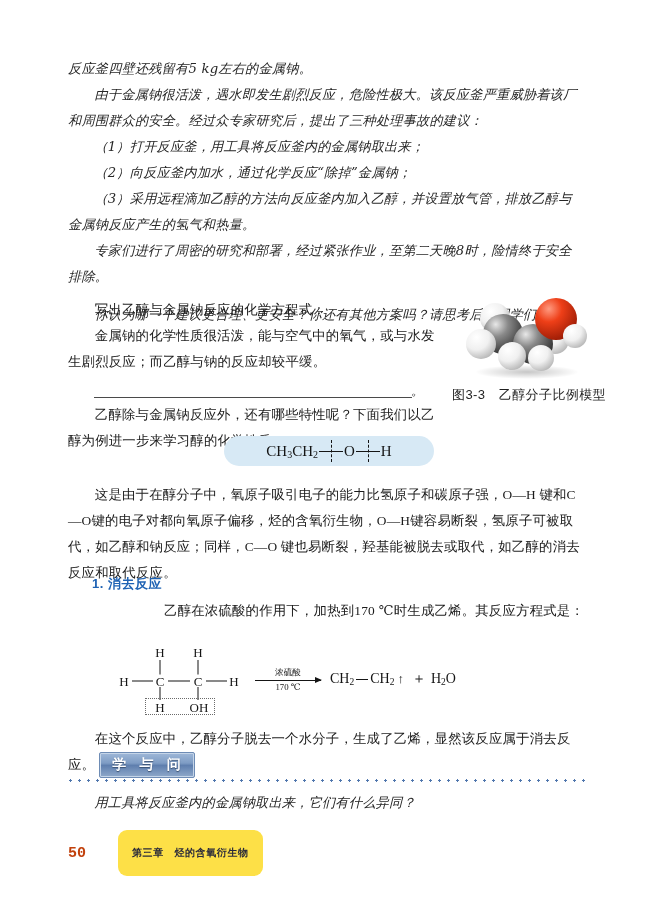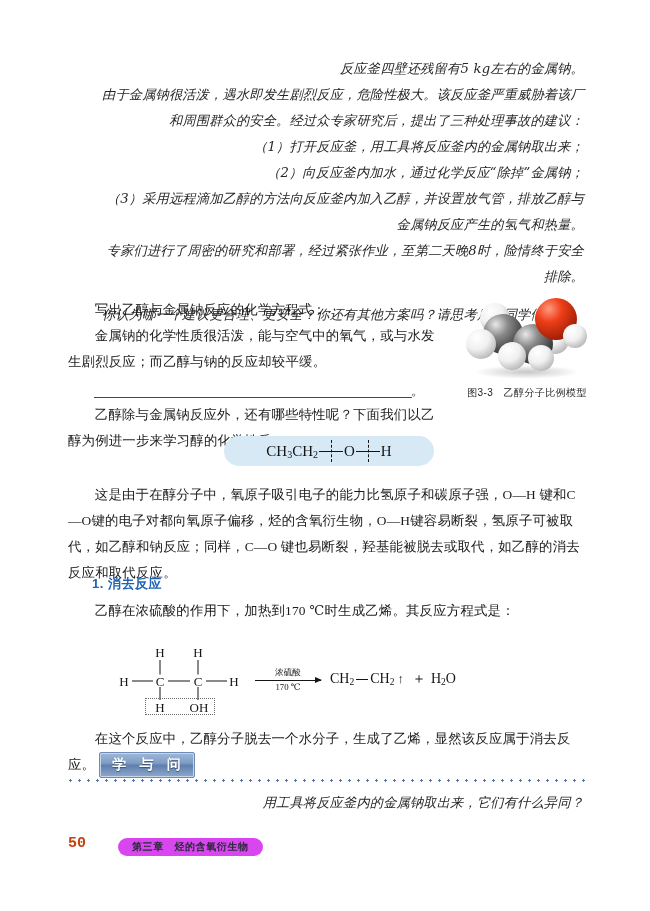--- a/index.html
+++ b/index.html
@@ -22,21 +22,20 @@
   }
 
   
   .kai {
     font-family: "DejaVu Serif", "Liberation Serif", serif;
     font-style: italic;
     font-size: 13.2px;
     line-height: 26px;
     color: #262626;
     letter-spacing: 0.2px;
-    text-align: right;
   }
   .song {
     font-family: "Liberation Serif", "DejaVu Serif", serif;
     font-size: 13.4px;
     line-height: 26px;
     color: #1a1a1a;
     letter-spacing: 0.2px;
   }
   .indent { text-indent: 2em; }
 
@@ -82,21 +81,21 @@
     text-align: center;
   }
   #figure .model {
     width: 140px;
     height: 92px;
     margin: 0 auto;
     position: relative;
   }
   #figure .caption {
     font-family: "Liberation Sans", "DejaVu Sans", sans-serif;
-    font-size: 10px;
+    font-size: 13px;
     color: #1f1f1f;
     margin-top: 6px;
     white-space: nowrap;
     letter-spacing: 0.4px;
   }
 
   
   #formula-strip {
     position: absolute;
     left: 224px;
@@ -156,20 +155,21 @@
     font-weight: bold;
     font-size: 13px;
     color: #1f63b4;
     letter-spacing: 0.5px;
   }
   #sec-lead {
     position: absolute;
     left: 68px;
     top: 598px;
     width: 516px;
+    text-align: right;
   }
   #sec-lead p { margin: 0; }
 
   
   #equation {
     position: absolute;
     left: 112px;
     top: 643px;
     height: 72px;
     display: flex;
@@ -316,30 +316,29 @@
     align-items: center;
   }
   #footer .pageno {
     font-family: Liberation Mono, monospace;
     font-weight: bold;
     font-size: 15px;
     color: #c2410c;
     margin-right: 32px;
   }
   #footer .chip {
-    background: #d946ef;
+    background: #fde047;
     border-radius: 9px;
-    padding: 2px 14px;
+    padding: 16px 14px;
     font-family: "Liberation Sans", "DejaVu Sans", sans-serif;
     font-weight: bold;
     font-size: 10px;
     color: #2a2a3a;
     letter-spacing: 0.6px;
     white-space: nowrap;
-    margin-top: 8px;
   }
 </style>
 </head>
 <body>
 
 <div class="page">
 
   <div id="story">
     <p class="kai">反应釜四壁还残留有5 kg左右的金属钠。</p>
     <p class="kai indent">由于金属钠很活泼，遇水即发生剧烈反应，危险性极大。该反应釜严重威胁着该厂和周围群众的安全。经过众专家研究后，提出了三种处理事故的建议：</p>

